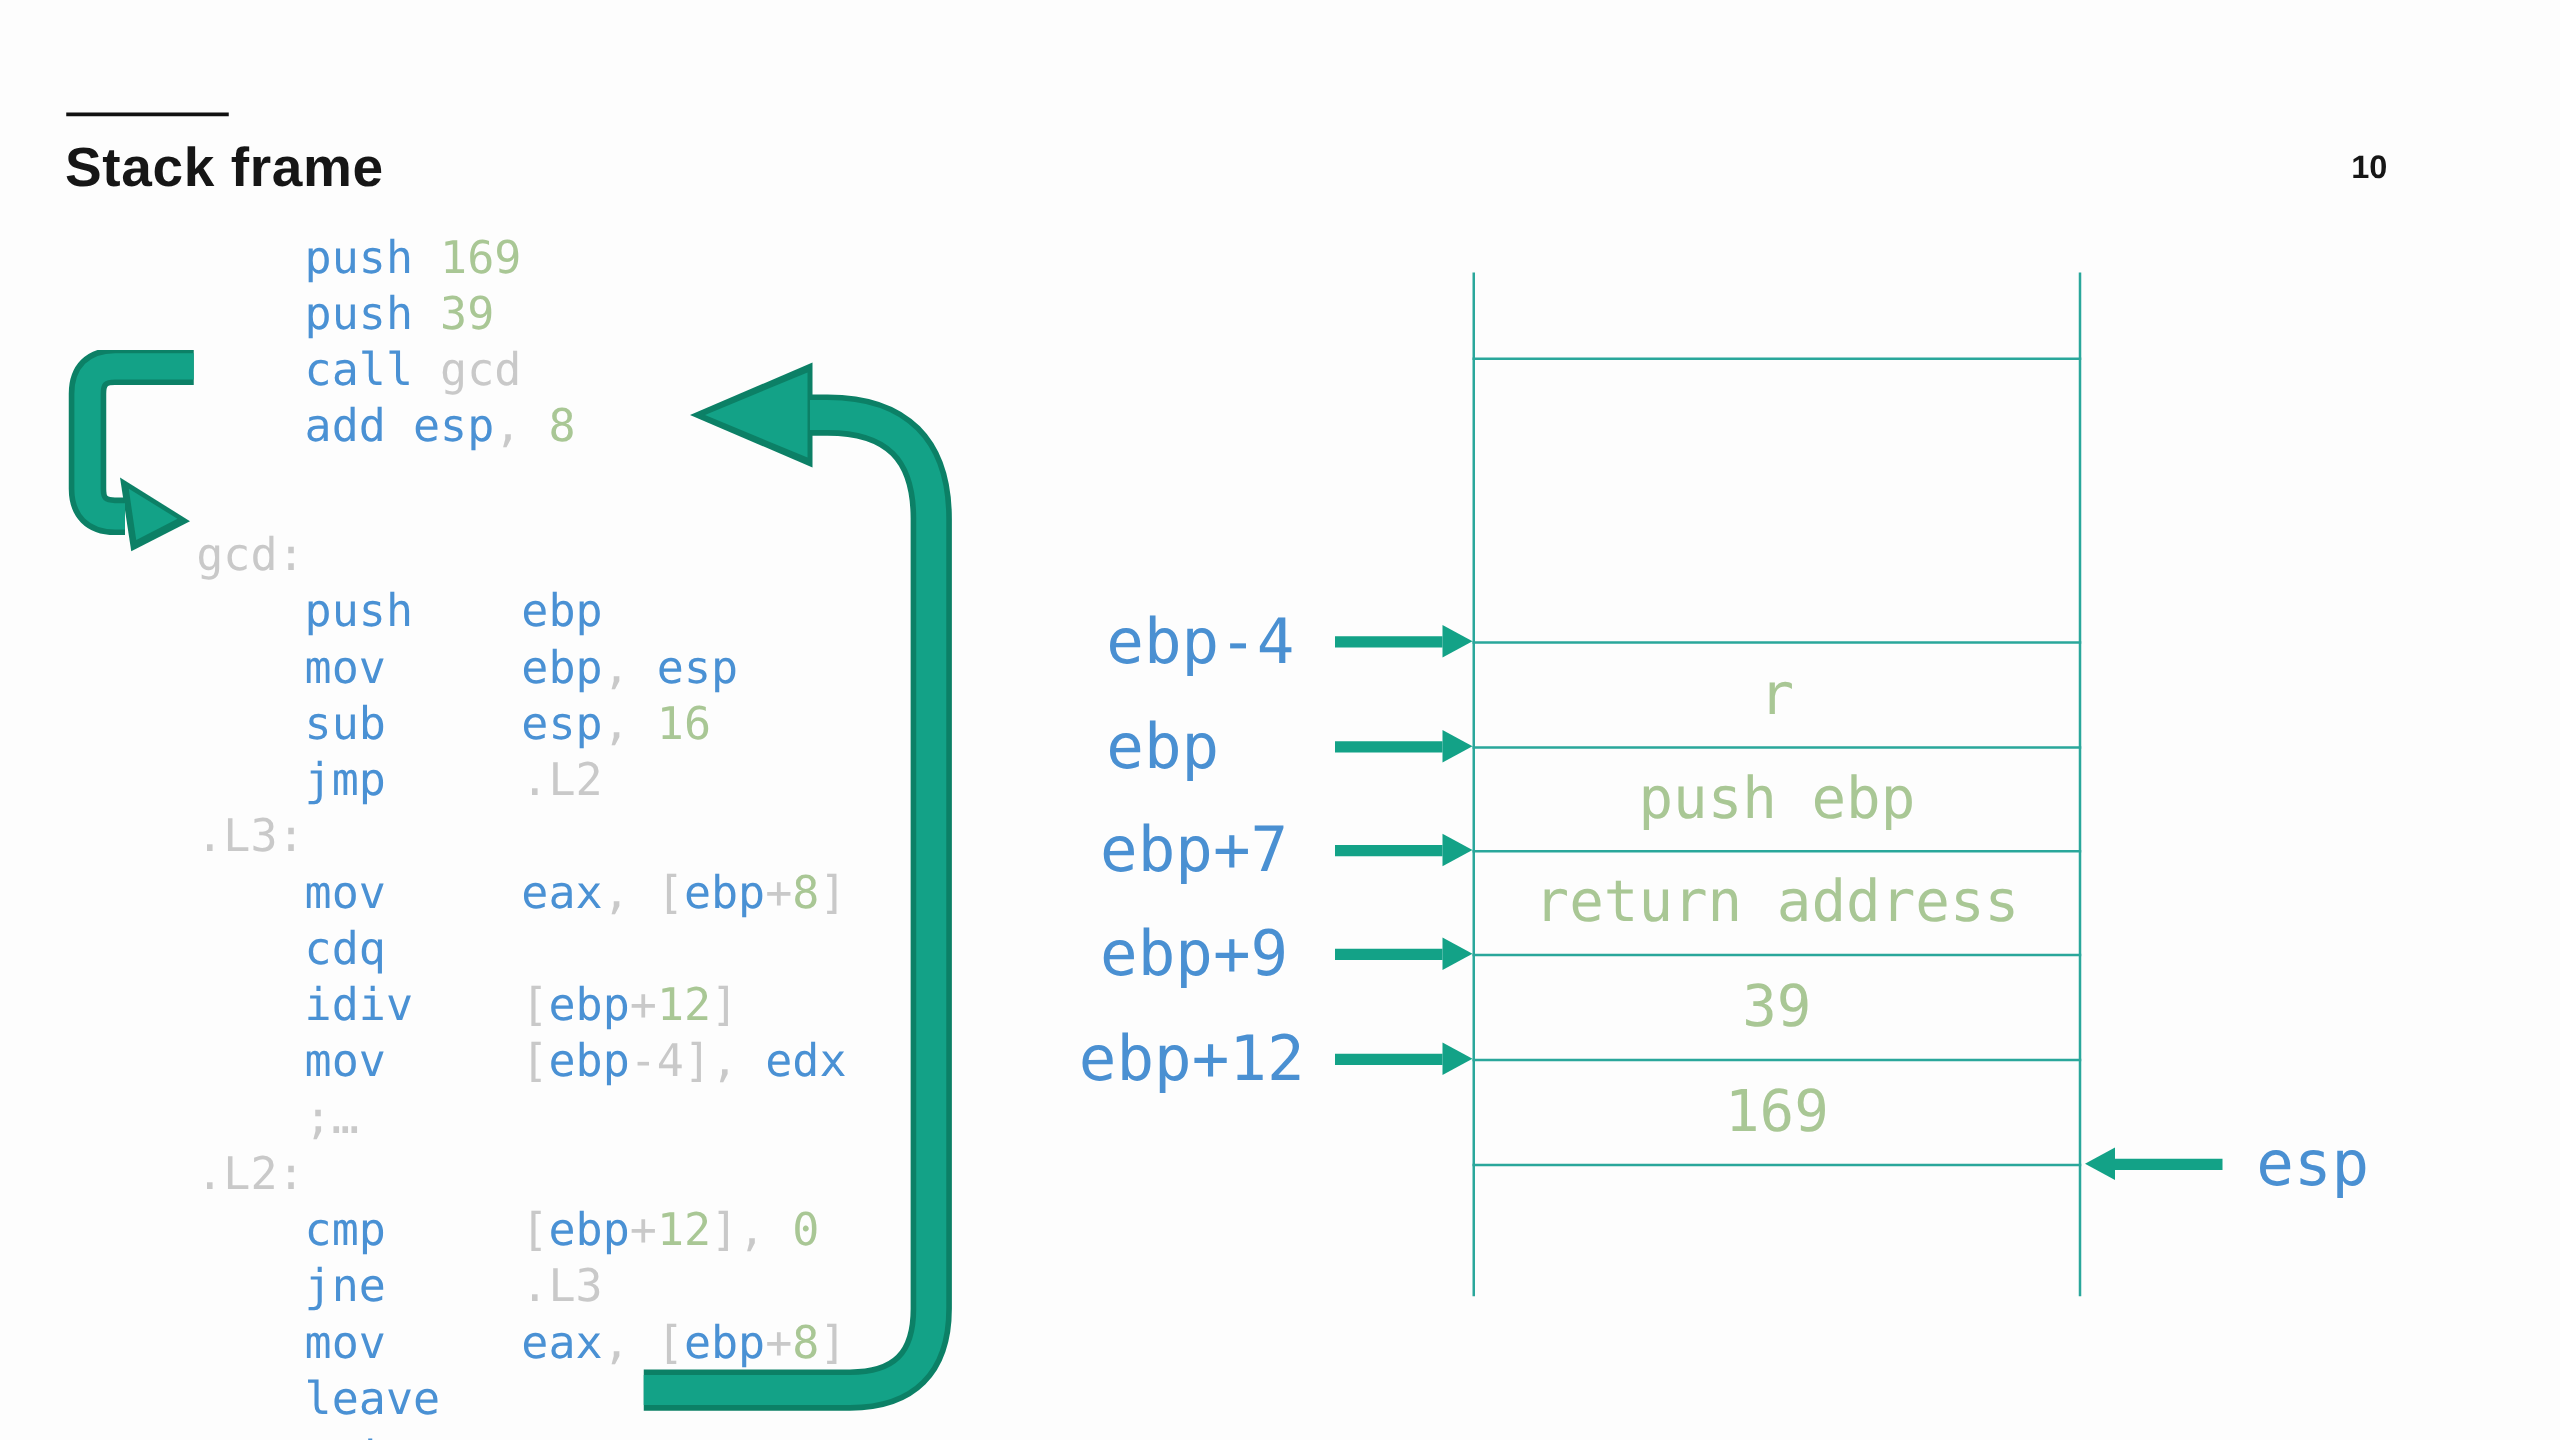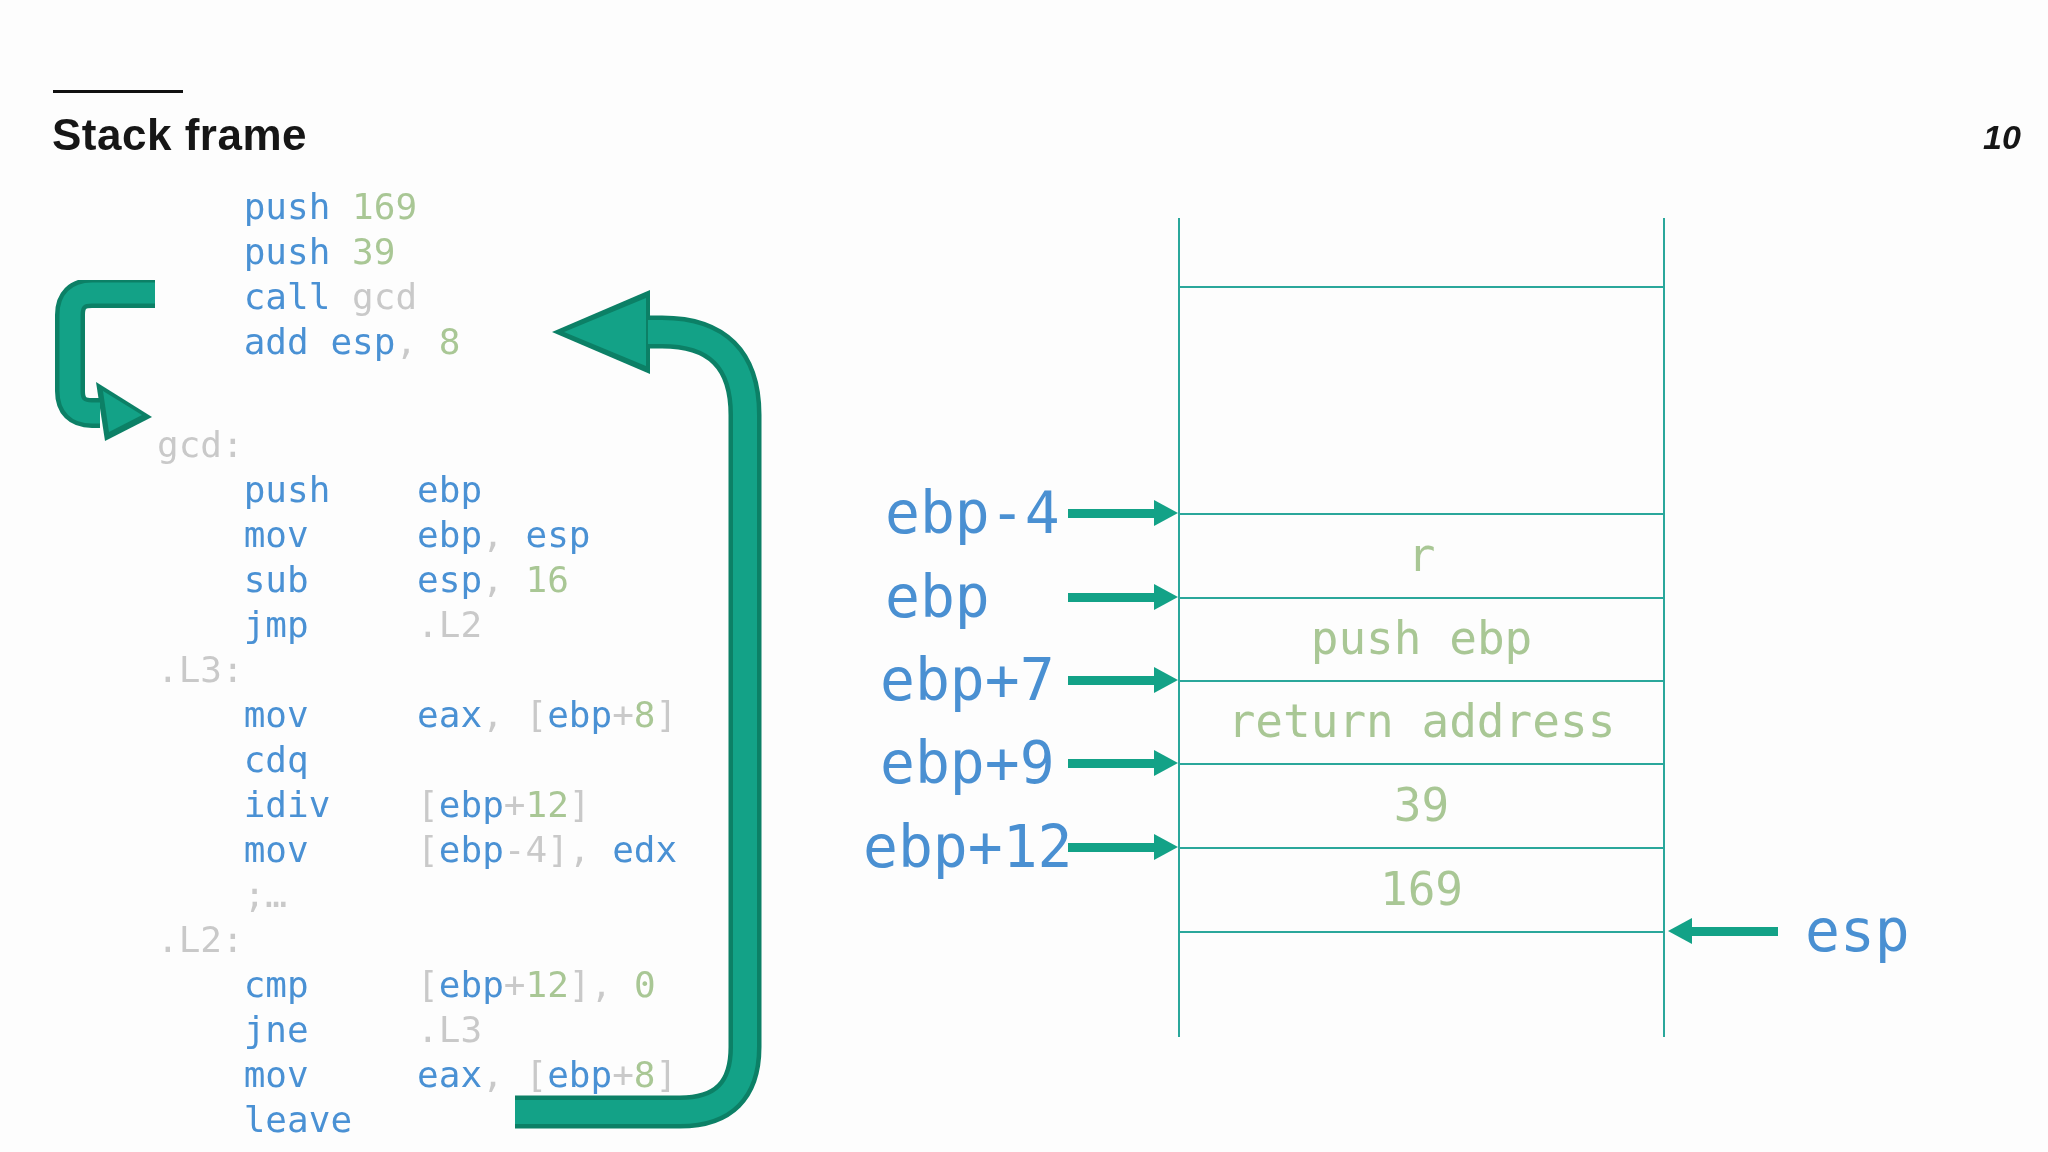--- a/index.html
+++ b/index.html
@@ -9,42 +9,42 @@
   }
   *{margin:0;padding:0;box-sizing:border-box;}
   html,body{background:#ffffff;}
   .slide{position:relative;width:2048px;height:1152px;background:#fdfdfd;overflow:hidden;
          font-family:"Liberation Sans",sans-serif;}
 
   
   .title-rule{position:absolute;left:53px;top:90px;width:130px;height:3px;background:#111;}
   .page-title{position:absolute;left:52px;top:110px;font-size:44px;font-weight:700;color:var(--ink);
               letter-spacing:0.5px;}
-  .page-number{position:absolute;left:1983px;top:118px;font-size:34px;font-weight:700;color:var(--ink);font-style:italic;}
+  .page-number{position:absolute;left:1881px;top:118px;font-size:26px;font-weight:700;color:var(--ink);}
 
   
   .code{position:absolute;left:157px;top:184px;font-family:"DejaVu Sans Mono",monospace;
         font-size:36px;line-height:45px;white-space:pre;}
   .code-line{height:45px;white-space:pre;}
   .code-line.blank{height:58px;}
   .tk-b{color:var(--code-blue);}
   .tk-g{color:var(--code-green);}
   .tk-y{color:var(--code-gray);margin-top:42px;}
 
   
   .vline{position:absolute;top:218px;height:819px;width:2px;background:var(--line-teal);}
   .hline{position:absolute;left:1178px;width:487px;height:2px;background:var(--line-teal);}
 
   
   .cell{position:absolute;left:1180px;width:483px;text-align:center;
         font-family:"DejaVu Sans Mono",monospace;font-size:46px;color:var(--code-green);}
 
   
   .ptr-label{position:absolute;height:50px;line-height:50px;font-family:"DejaVu Sans Mono",monospace;
-             font-size:58px;color:var(--label-blue);white-space:pre;}
+             font-size:50px;color:var(--label-blue);white-space:pre;}
   .harrow{position:absolute;width:86px;height:9px;background:var(--arrow-teal);}
   .harrow.right::after{content:"";position:absolute;left:100%;top:-9px;width:0;height:0;
                        border:13px solid transparent;border-right:0;border-left:24px solid var(--arrow-teal);}
   .harrow.left::before{content:"";position:absolute;right:100%;top:-9px;width:0;height:0;
                        border:13px solid transparent;border-left:0;border-right:24px solid var(--arrow-teal);}
 
   .flow-arrow{position:absolute;}
 </style>
 </head>
 <body>

